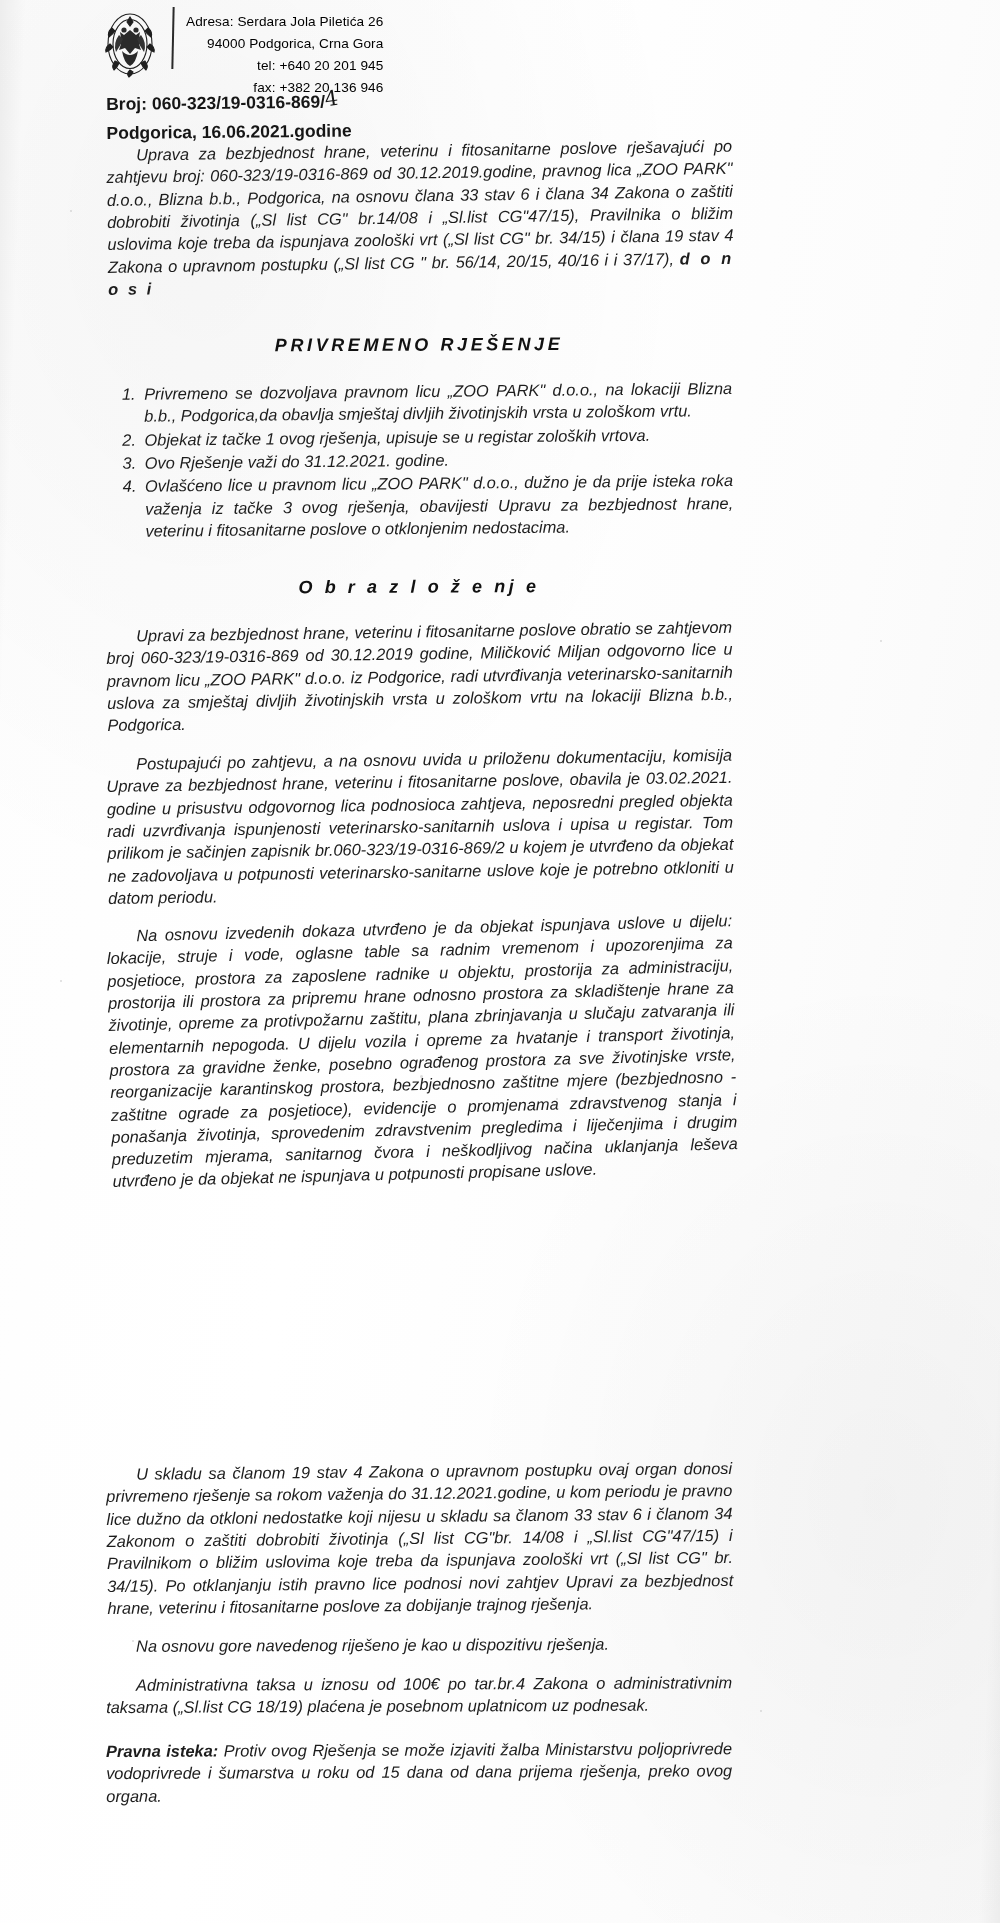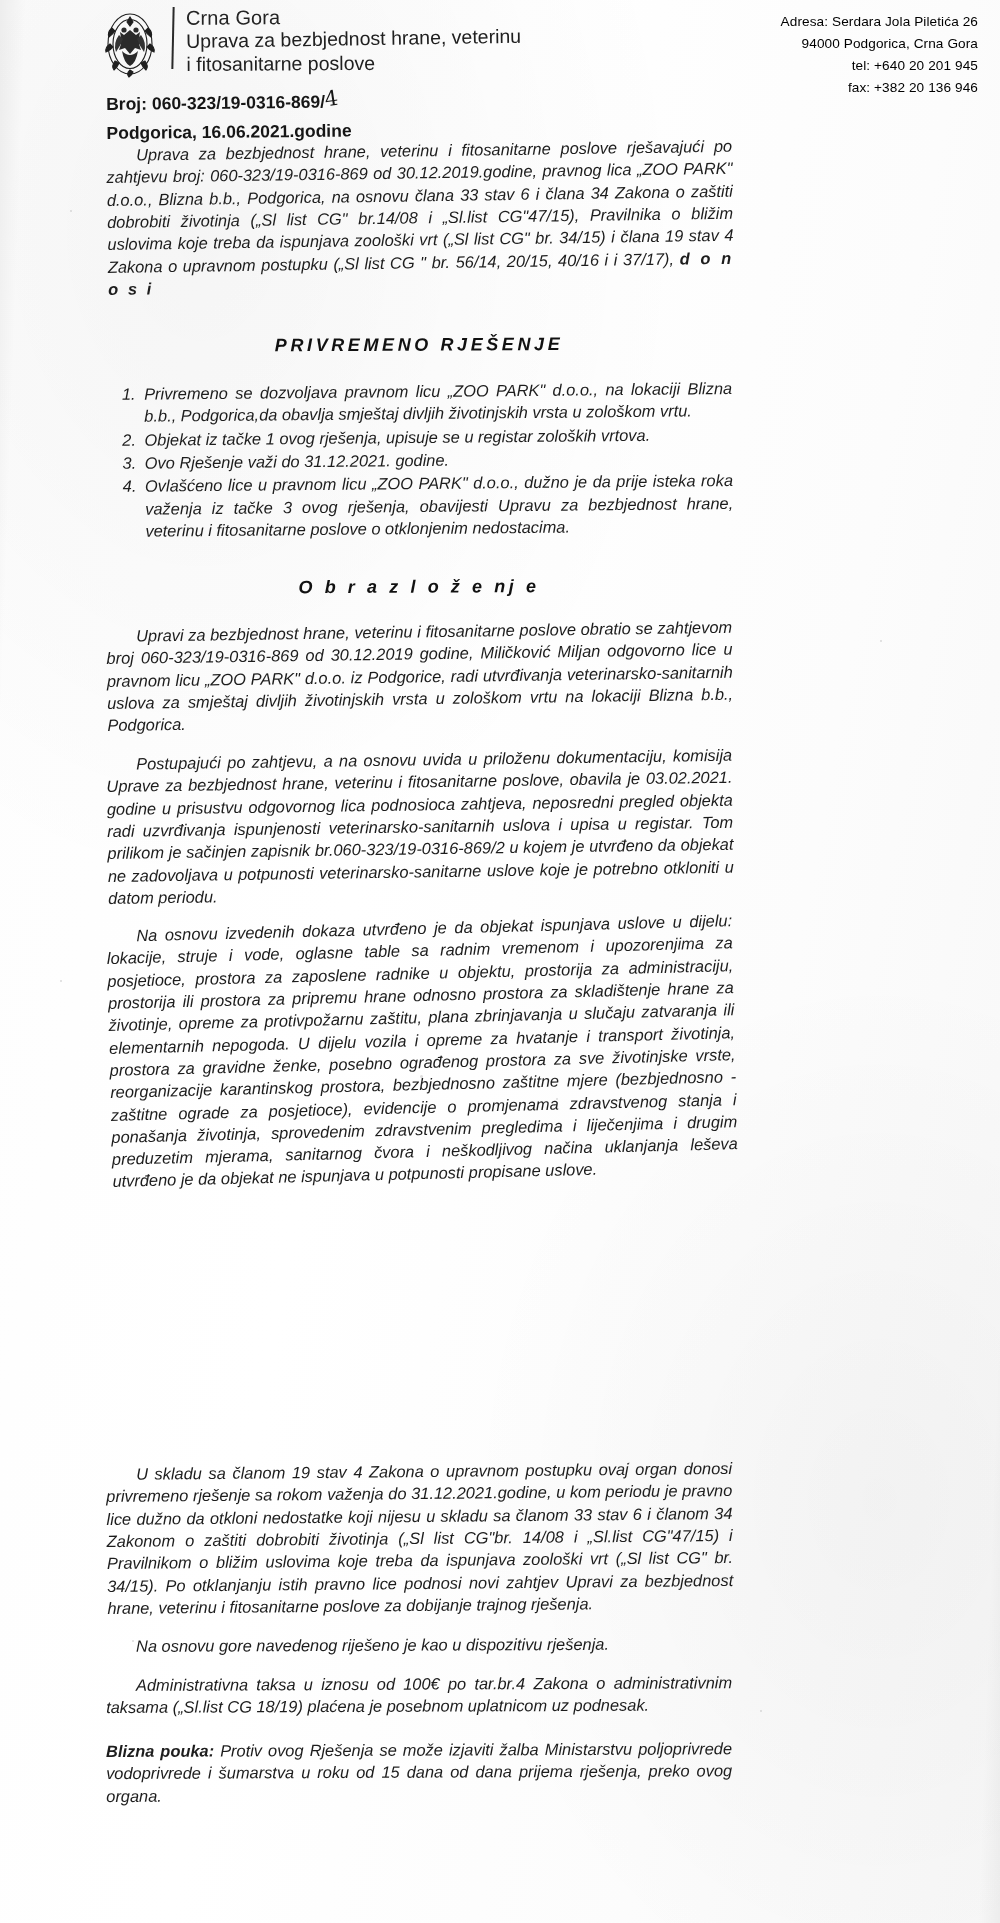--- a/index.html
+++ b/index.html
@@ -220,27 +220,20 @@
           <circle cx="38" cy="24" r="2.6" fill="#2a2a2a" stroke="none"></circle>
           <path d="M24 45 q8 8 16 0 q-2 12 -8 15 q-6 -3 -8 -15z" fill="#2a2a2a" stroke="none"></path>
           <path d="M21 29 q-6 8 -3 17 q5 -7 7 -13z" fill="#333" stroke="none"></path>
           <path d="M43 29 q6 8 3 17 q-5 -7 -7 -13z" fill="#333" stroke="none"></path>
         </g>
       </svg>
     </div>
 
     <div class="lh-rule"></div>
 
-    <div class="lh-names">
-      <div class="lh-country">Crna Gora</div>
-      <div class="lh-office">
-        <span>Uprava za bezbjednost hrane, veterinu</span>
-        <span class="l2">i fitosanitarne poslove</span>
-      </div>
-    </div>
 
     <div class="lh-address">
       <div>Adresa: Serdara Jola Piletića 26</div>
       <div>94000 Podgorica, Crna Gora</div>
       <div>tel: +640 20 201 945</div>
       <div>fax: +382 20 136 946</div>
     </div>
   </div>
 
   <div class="refblock">
@@ -268,16 +261,16 @@
     <p class="just indent sk2" style="margin-top:26px;">Upravi za bezbjednost hrane, veterinu i fitosanitarne poslove obratio se zahtjevom broj 060-323/19-0316-869 od 30.12.2019 godine, Miličković Miljan odgovorno lice u pravnom licu „ZOO PARK" d.o.o. iz Podgorice, radi utvrđivanja veterinarsko-sanitarnih uslova za smještaj divljih životinjskih vrsta u zološkom vrtu na lokaciji Blizna b.b., Podgorica.</p>
     <p class="just indent sk2" style="margin-top:16px;">Postupajući po zahtjevu, a na osnovu uvida u priloženu dokumentaciju, komisija Uprave za bezbjednost hrane, veterinu i fitosanitarne poslove, obavila je  03.02.2021. godine u prisustvu odgovornog lica podnosioca zahtjeva, neposredni pregled objekta radi uzvrđivanja ispunjenosti veterinarsko-sanitarnih uslova i upisa u registar. Tom prilikom je sačinjen zapisnik br.060-323/19-0316-869/2 u kojem je utvrđeno da objekat ne zadovoljava u potpunosti veterinarsko-sanitarne uslove koje je potrebno otkloniti u datom periodu.</p>
     <p class="just indent sk4" style="margin-top:16px;">Na osnovu izvedenih dokaza utvrđeno je da objekat ispunjava uslove u dijelu: lokacije, struje i vode, oglasne table sa radnim vremenom i upozorenjima za posjetioce, prostora za zaposlene radnike u objektu, prostorija za administraciju, prostorija ili prostora za pripremu hrane odnosno prostora za skladištenje hrane za životinje, opreme za protivpožarnu zaštitu, plana zbrinjavanja u slučaju zatvaranja ili elementarnih nepogoda. U dijelu vozila i opreme za hvatanje i transport životinja, prostora za gravidne ženke, posebno ograđenog prostora za sve životinjske vrste, reorganizacije karantinskog prostora, bezbjednosno zaštitne mjere (bezbjednosno - zaštitne ograde za posjetioce), evidencije o promjenama zdravstvenog stanja i ponašanja životinja, sprovedenim zdravstvenim pregledima i liječenjima i drugim preduzetim mjerama, sanitarnog čvora i neškodljivog načina uklanjanja leševa utvrđeno je da objekat ne ispunjava u potpunosti propisane uslove.</p>
 
   </div>
 
   <div class="body" style="top:1463px;">
     <p class="just indent sk1">U skladu sa članom 19 stav 4 Zakona o upravnom postupku ovaj organ donosi privremeno rješenje sa rokom važenja do 31.12.2021.godine, u kom periodu je pravno lice dužno da otkloni nedostatke koji nijesu u skladu sa članom 33 stav 6 i članom 34 Zakonom o zaštiti dobrobiti životinja („Sl list CG"br. 14/08 i „Sl.list CG"47/15) i Pravilnikom o bližim uslovima koje treba da ispunjava zoološki vrt („Sl list CG" br. 34/15). Po otklanjanju istih pravno lice podnosi novi zahtjev Upravi za bezbjednost hrane, veterinu i fitosanitarne poslove za dobijanje trajnog rješenja.</p>
     <p class="just indent sk0" style="margin-top:16px;">Na osnovu gore navedenog riješeno je kao u dispozitivu rješenja.</p>
     <p class="just indent sk0" style="margin-top:16px;">Administrativna taksa u iznosu od 100€ po tar.br.4 Zakona o administrativnim taksama („Sl.list CG 18/19) plaćena je posebnom uplatnicom uz podnesak.</p>
-    <p class="just sk0" style="margin-top:22px;"><span class="bold">Blizna pouka:</span><span> Protiv ovog Rješenja se može izjaviti žalba Ministarstvu poljoprivrede vodoprivrede i šumarstva u roku od 15 dana od dana prijema rješenja, preko ovog organa.</span></p>
+    <p class="just sk0" style="margin-top:22px;"><span class="bold">Pravna isteka:</span><span> Protiv ovog Rješenja se može izjaviti žalba Ministarstvu poljoprivrede vodoprivrede i šumarstva u roku od 15 dana od dana prijema rješenja, preko ovog organa.</span></p>
   </div>
 
 </div>
 
 </body></html>

